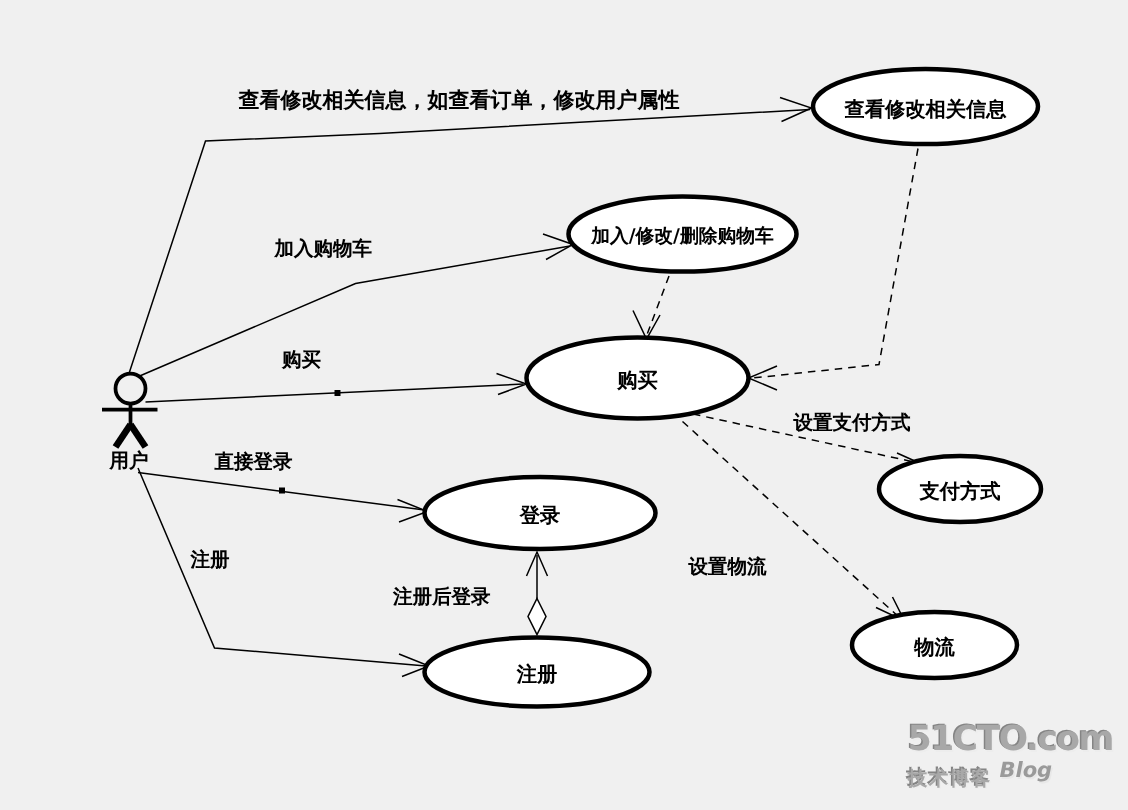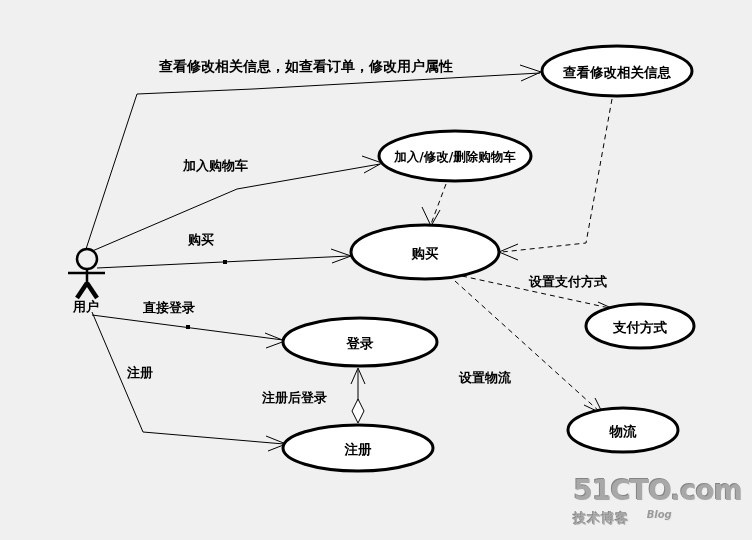--- a/index.html
+++ b/index.html
@@ -18,33 +18,33 @@
   .edge-label { font-size:13px; }
   .top-label  { font-size:14px; }
   .actor-label{ font-size:13px; }
 
   .watermark {
     position:absolute; right:10px; bottom:14px;
     color:#a0a0a0; line-height:1; text-align:left;
     user-select:none;
   }
   .wm-brand {
-    font-weight:bold; font-size:28px; letter-spacing:-1px;
+    font-weight:bold; font-size:23px; letter-spacing:-1px;
     color:#a8a8a8;
     text-shadow:-1px -1px 0 #848484, 1px 1px 0 #ededed;
   }
   .wm-row { margin-top:5px; white-space:nowrap; }
   .wm-tagline {
     display:inline-block; font-weight:bold; font-size:13px;
     color:#a8a8a8; letter-spacing:1px;
     text-shadow:-1px -1px 0 #848484, 1px 1px 0 #ededed;
   }
   .wm-blog {
-    display:inline-block; font-weight:bold; font-style:italic; font-size:10px;
-    margin-left:12px; transform:translateY(-5px);
+    display:inline-block; font-weight:bold; font-style:italic; font-size:14px;
+    margin-left:0; transform:translateY(-5px);
     color:#9a9a9a; text-shadow:1px 1px 0 #e8e8e8;
   }
 </style>
 </head>
 <body>
 
 <div class="stage">
   <svg width="752" height="540" viewBox="0 0 752 540">
 
     <g stroke="#000" stroke-width="1" fill="none">

